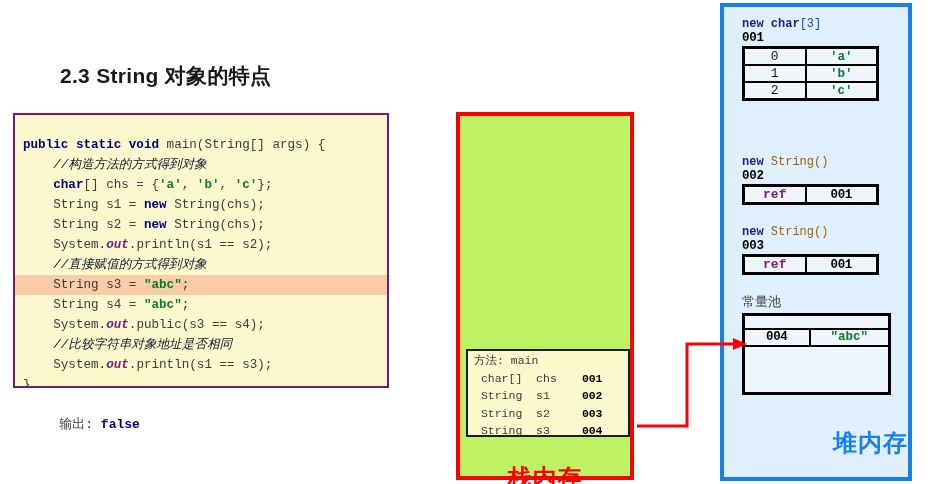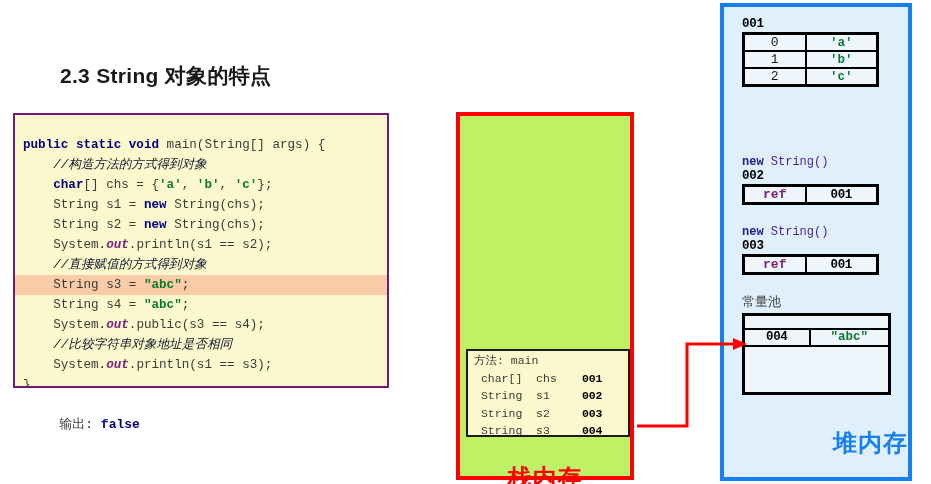--- a/index.html
+++ b/index.html
@@ -104,21 +104,21 @@
   }
   .heap-section { position: absolute; }
   .heap-head {
     font-family: "Liberation Mono", monospace;
     font-size: 12px;
     white-space: pre;
     line-height: 14px;
     color: #4a4a6a;
   }
   .heap-head .newkw { color: #21218a; font-weight: bold; }
-  .heap-head .typ { color: #4c1d95; }
+  .heap-head .typ { color: #a16207; }
   .heap-head .brk { color: #1b44d6; }
   .heap-head .cjk { color: #404040; font-family:"Liberation Serif", serif; font-size:13px; font-weight:normal;}
   .heap-addr {
     font-family: "Liberation Mono", monospace;
     font-size: 12.5px;
     font-weight: bold;
     color: #000;
     line-height: 15px;
     letter-spacing: -0.3px;
   }
@@ -195,20 +195,21 @@
           <div class="frame-row"><span class="fname"> String  s2</span><span class="faddr">003</span></div>
           <div class="frame-row"><span class="fname"> String  s3</span><span class="faddr">004</span></div>
         </div>
     </div>
     <div id="stack-label">栈内存</div>
   </div>
 
   <div id="heap-box">
 
     <div class="heap-section" style="left:18px; top:10px;">
+      <div class="heap-head"><span class="newkw">new </span><span class="newkw">char</span><span class="brk">[3]</span></div>
       <div class="heap-addr">001</div>
       <table class="mem-table">
           <tbody id="char-array-rows">
             <tr>
               <td class="idx">0</td>
               <td class="val">'a'</td>
             </tr>
             <tr>
               <td class="idx">1</td>
               <td class="val">'b'</td>

